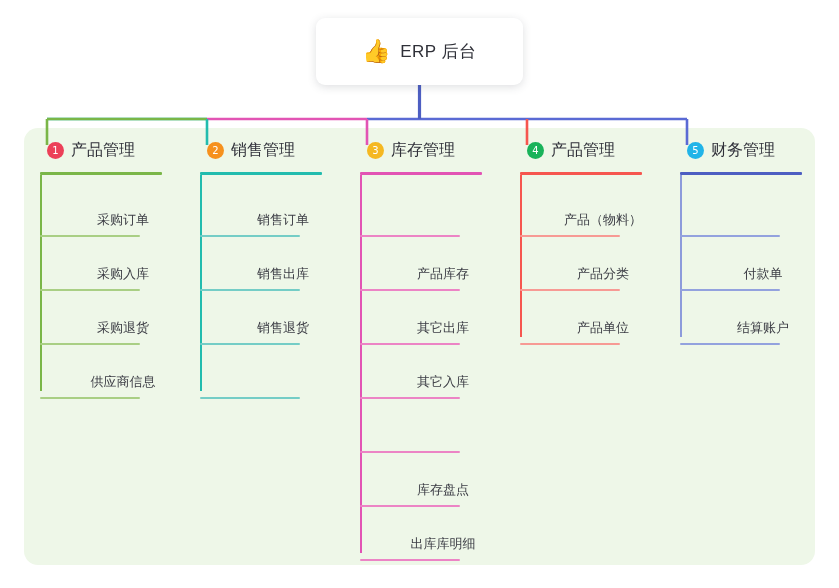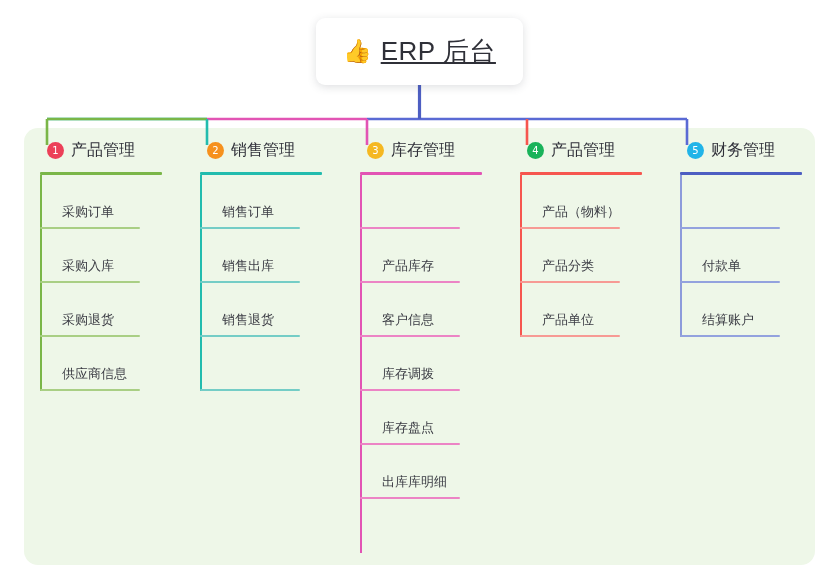--- a/index.html
+++ b/index.html
@@ -26,25 +26,24 @@
     border-radius: 9px;
     box-shadow: 0 2px 9px rgba(60,64,80,0.17);
     display: flex;
     align-items: center;
     justify-content: center;
     gap: 9px;
     box-sizing: border-box;
     z-index: 5;
   }
   #root-title {
-    font-size: 26px;
+    font-size: 17px;
     color: #2f3038;
     letter-spacing: 0.5px;
     white-space: nowrap;
-    text-decoration: underline;
   }
   .thumb-emoji {
     font-size: 23px;
     line-height: 1;
     display: inline-block;
   }
 
   
   #connectors {
     position: absolute;
@@ -111,21 +110,22 @@
     white-space: nowrap;
   }
   .header-rule {
     height: 3px;
     width: 122px;
     border-radius: 1px;
   }
 
   .col-body {
     position: relative;
-    padding-top: 0;
+    padding-top: 8px;
+    text-align: center;
   }
   .spine {
     position: absolute;
     left: 0px;
     top: 0;
     width: 2px;
   }
   .leaf {
     position: relative;
     height: 54px;
@@ -233,25 +233,28 @@
       <div class="col-body">
         <div class="spine" style="background: rgb(226, 84, 180); height: 378px;"></div>
         <div class="leaf">
           <div class="leaf-rule" style="background: rgb(236, 132, 197);"></div>
         </div>
         <div class="leaf">
           <div class="leaf-label">产品库存</div>
           <div class="leaf-rule" style="background: rgb(236, 132, 197);"></div>
         </div>
         <div class="leaf">
-          <div class="leaf-label">客户信息</div>
-          <div class="leaf-rule" style="background: rgb(236, 132, 197);"></div>
-        </div>
-        <div class="leaf">
-          <div class="leaf-label">库存调拨</div>
+          <div class="leaf-label">其它出库</div>
+          <div class="leaf-rule" style="background: rgb(236, 132, 197);"></div>
+        </div>
+        <div class="leaf">
+          <div class="leaf-label">其它入库</div>
+          <div class="leaf-rule" style="background: rgb(236, 132, 197);"></div>
+        </div>
+        <div class="leaf">
           <div class="leaf-rule" style="background: rgb(236, 132, 197);"></div>
         </div>
         <div class="leaf">
           <div class="leaf-label">库存盘点</div>
           <div class="leaf-rule" style="background: rgb(236, 132, 197);"></div>
         </div>
         <div class="leaf">
           <div class="leaf-label">出库库明细</div>
           <div class="leaf-rule" style="background: rgb(236, 132, 197);"></div>
         </div>

